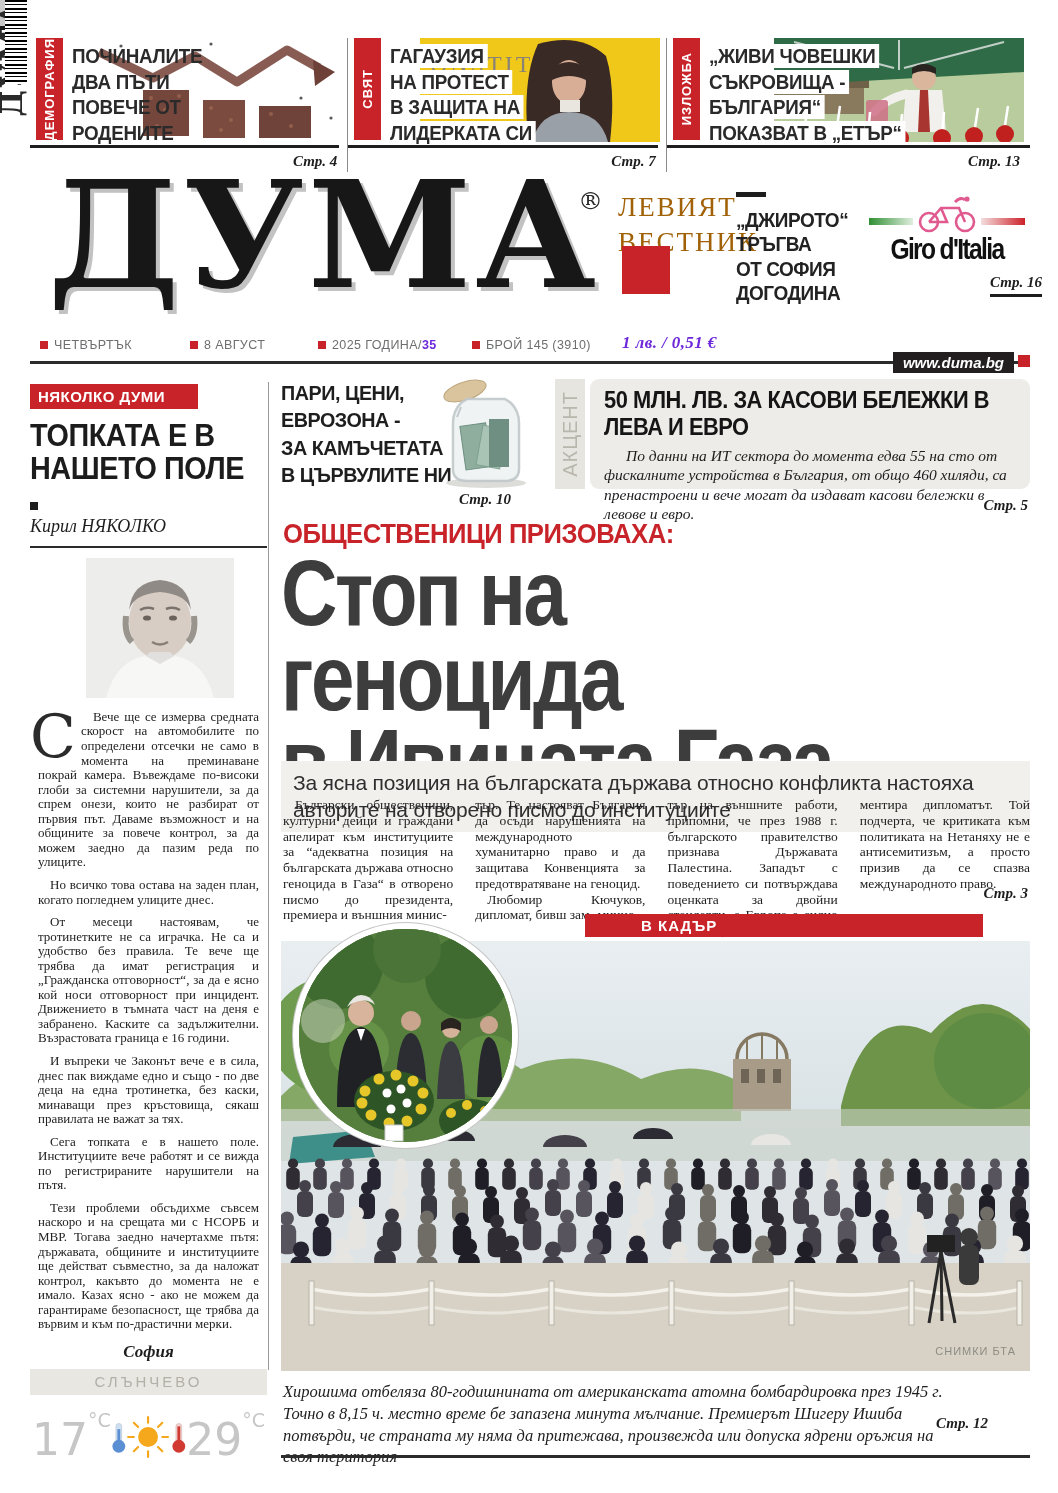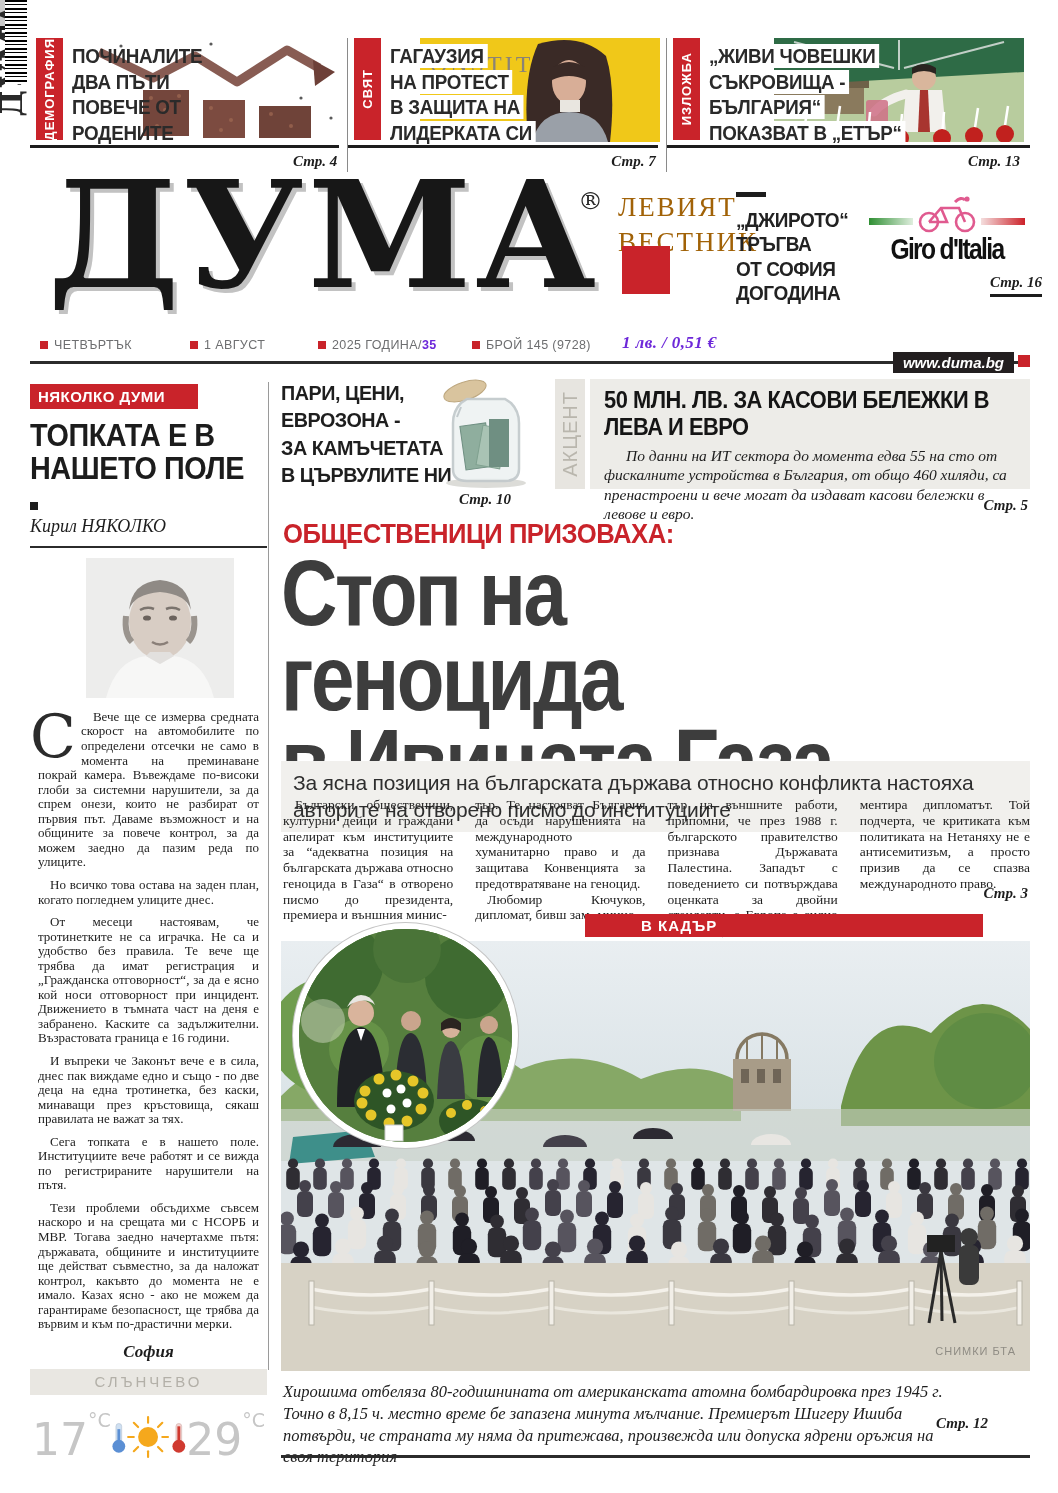--- a/index.html
+++ b/index.html
@@ -93,21 +93,21 @@
   .main{position:absolute;left:281px;top:373px;width:749px;height:1090px;}
   .money{position:absolute;left:0;top:6px;width:300px;}
   .money-title{font:bold 21px "Liberation Sans",sans-serif;line-height:1.3;letter-spacing:-0.5px;color:#1e1e1e;
     transform:scaleX(.94);transform-origin:left top;}
   .money-art{position:absolute;left:150px;top:-2px;}
   .money-page{position:absolute;left:178px;top:112px;}
   .akcent-label{position:absolute;left:274px;top:6px;width:30px;height:110px;background:#e7e5e0;
     display:flex;align-items:center;justify-content:center;}
   .akcent-label span{writing-mode:vertical-rl;transform:rotate(180deg);
     font:20px "Liberation Sans",sans-serif;color:#b9b6ad;letter-spacing:1px;}
-  .akcent-box{position:absolute;left:309px;right:0;top:6px;height:110px;background:#edece8;padding:8px 14px;box-sizing:border-box;}
+  .akcent-box{position:absolute;left:309px;right:0;top:6px;height:110px;background:#edece8;padding:8px 14px;box-sizing:border-box;border-radius:9px;}
   .akcent-title{font:bold 23px "Liberation Sans",sans-serif;letter-spacing:-0.5px;color:#151515;
     transform:scaleX(.95);transform-origin:left top;}
   .akcent-text{margin-top:5px;font-style:italic;font-size:15.5px;line-height:1.25;text-indent:22px;color:#1d1d1d;}
   .akcent-page{position:absolute;right:2px;top:124px;}
   .ms-kicker{position:absolute;left:2px;top:146px;font:bold 27px "Liberation Sans",sans-serif;color:#c9232a;
     letter-spacing:-0.5px;transform:scaleX(.95);transform-origin:left top;}
   .ms-headline{position:absolute;left:0;top:178px;font:bold 92px "Liberation Sans",sans-serif;color:#3d3d3d;
     line-height:.92;letter-spacing:-3px;transform:scaleX(.85);transform-origin:left top;white-space:pre-line;}
   .ms-subhead{position:absolute;left:0;right:0;top:352px;background:#f1f0ed;padding:8px 12px;box-sizing:border-box;
     font:21px "Liberation Sans",sans-serif;color:#2e2e2e;line-height:1.3;letter-spacing:-0.2px;margin-top:36px;}
@@ -278,29 +278,29 @@
     </div>
   </div>
 
   <div class="dateline">
     <div class="dl-item" style="left:10px">
         <span class="rsq"></span>
         <span>ЧЕТВЪРТЪК</span>
       </div>
     <div class="dl-item" style="left:160px">
         <span class="rsq"></span>
-        <span>1 АВГУСТ</span>
+        <span>8 АВГУСТ</span>
       </div>
     <div class="dl-item" style="left:288px">
         <span class="rsq"></span>
         <span><span>2025 ГОДИНА/</span><span class="dl-red">35</span></span>
       </div>
     <div class="dl-item" style="left:442px">
         <span class="rsq"></span>
-        <span>БРОЙ 145 (9728)</span>
+        <span>БРОЙ 145 (3910)</span>
       </div>
     <div class="dl-price">1 лв. / 0,51 €</div>
   </div>
   <div class="main-rule"></div>
   <div class="www-box">www.duma.bg</div>
   <div class="www-sq"></div>
 
   <div class="vdivider"></div>
 
   <div class="opinion">

